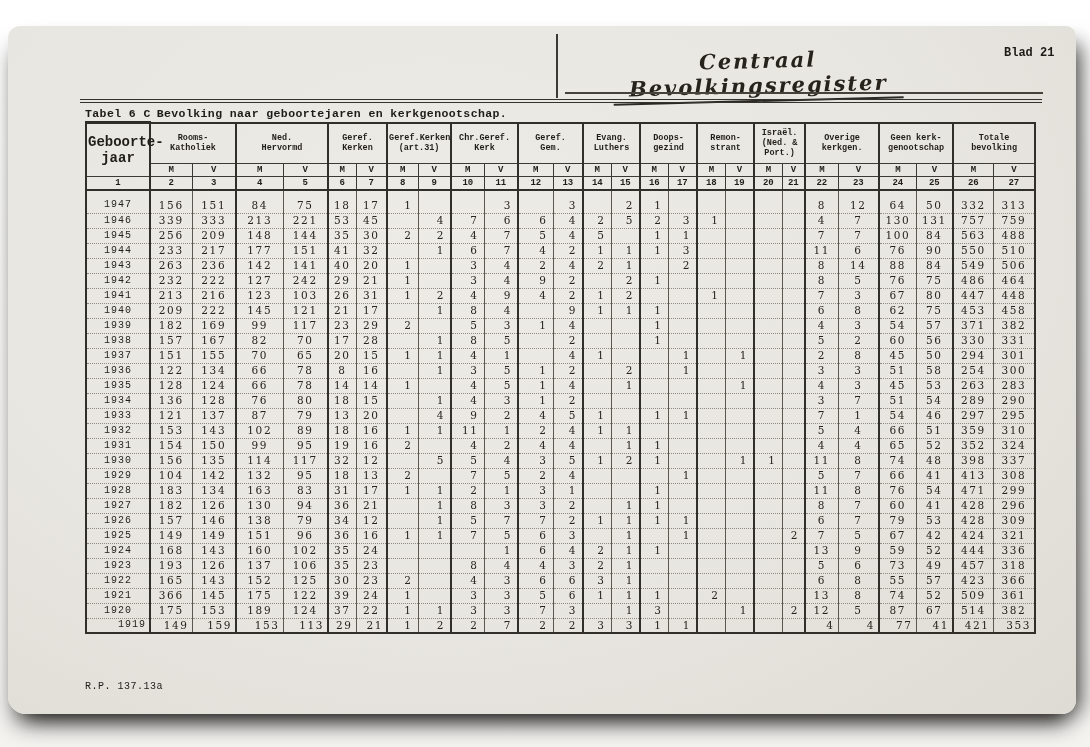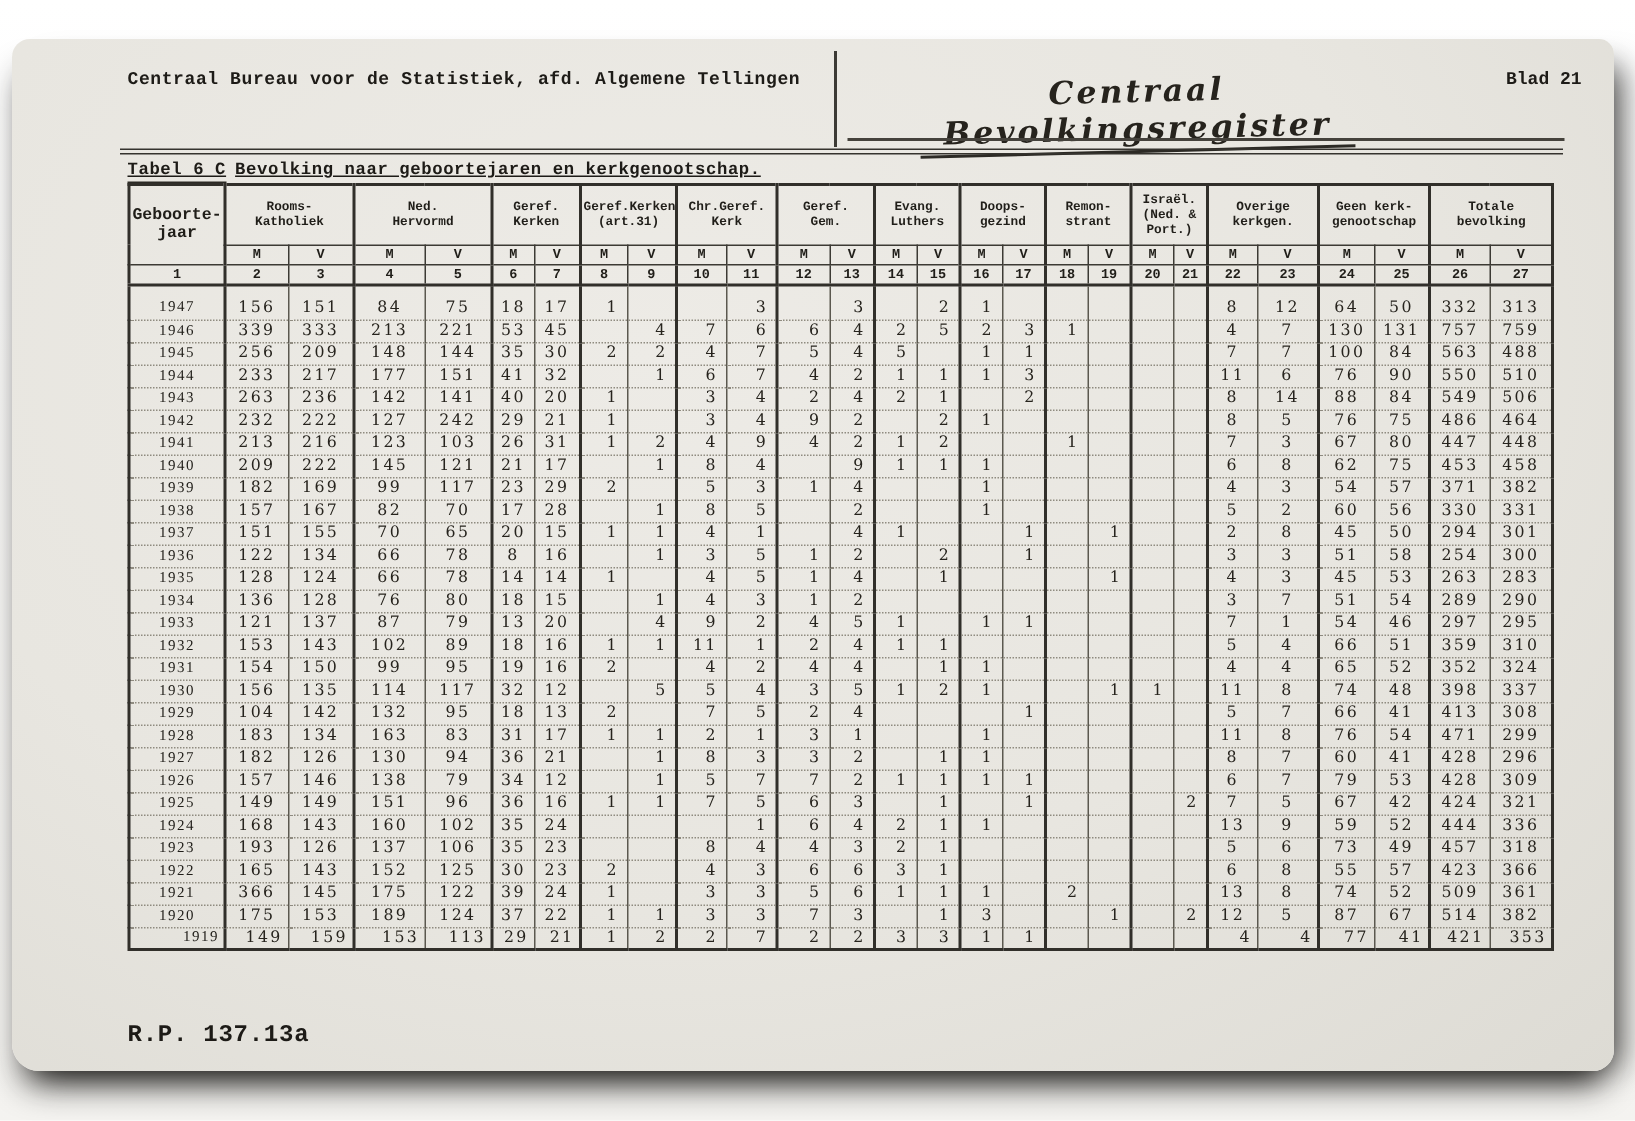--- a/index.html
+++ b/index.html
@@ -18,60 +18,59 @@
   .census-title{position:absolute;left:77px;top:42px;font-size:13.5px;font-weight:bold;letter-spacing:4px;}
   .hdr-divider{position:absolute;left:548px;top:8px;width:2px;height:64px;background:#3c3a35;}
   .register{
     position:absolute;left:605px;top:22px;width:290px;text-align:center;
     font-size:21px;font-style:italic;font-weight:bold;letter-spacing:2px;
     transform:rotate(-1.5deg);border-bottom:2px solid #2c2a25;padding-bottom:2px;
   }
   .blad{position:absolute;left:972px;top:20px;font-size:12px;font-weight:bold;padding-left:24px;}
   .hdr-line2{position:absolute;left:557px;top:66px;width:478px;height:0;border-top:2px solid #45423c;}
   .hdr-double{position:absolute;left:72px;top:73px;width:962px;height:4px;border-top:1.5px solid #35332e;border-bottom:1.5px solid #35332e;}
-  .caption{position:absolute;left:77px;top:81px;font-size:11.5px;font-weight:bold;letter-spacing:.4px;text-decoration:underline;}
+  .caption{position:absolute;left:77px;top:81px;font-size:11.5px;font-weight:bold;letter-spacing:.4px;}
   .caption .u{border-bottom:1.5px solid #2c2a25;padding-bottom:1px;margin-right:6px;}
 
   table.census{
     position:absolute;left:77px;top:96px;width:949px;
     border-collapse:collapse;table-layout:fixed;
     border:2px solid #312f2a;
   }
   table.census th{
     font-family:"Liberation Mono",monospace;color:#201e19;font-weight:bold;
     border:1px solid #3c3a34;padding:1px 1px;vertical-align:middle;text-align:center;
   }
   th.grp{font-size:8.5px;line-height:1.2;white-space:pre-line;height:40px;}
-  th.yearhead{font-size:11px;white-space:pre-line;}
+  th.yearhead{font-size:14px;white-space:pre-line;}
   tr.mvrow th{font-size:9px;height:13px;}
   tr.numrow th{font-size:9px;height:14px;border-bottom:2px solid #312f2a;}
   td{padding:0 3px;margin:0;}
   tbody td{
     height:15px;font-size:10.5px;letter-spacing:1.6px;line-height:1;
     border-right:1px solid #5b584f;border-bottom:1px dotted #8f8b80;
     font-family:"DejaVu Serif",serif;color:#26231d;white-space:nowrap;overflow:hidden;
   }
   tbody tr.spacer td{height:8px;border-bottom:none;}
   tbody td.year{
-    font-family:Liberation Serif, serif;font-size:10px;letter-spacing:1px;
+    font-family:Liberation Mono, monospace;font-size:10px;letter-spacing:1px;
     text-align:center;color:#201e19;
   }
   td.gb,th.gb{border-right:2px solid #312f2a !important;}
   td.ctr{text-align:center;}
   td.rgt{text-align:right;padding-right:5px;}
   tbody tr:last-child td{border-bottom:2px solid #312f2a;text-align:right;}
-  .footref{position:absolute;left:77px;top:655px;font-size:16px;font-weight:bold;letter-spacing:.5px;}
+  .footref{position:absolute;left:77px;top:655px;font-size:10px;font-weight:normal;letter-spacing:.5px;}
 </style>
 </head>
 <body>
 
 <div id="photo">
   <div id="paper">
 
-    <div class="bureau mono">Centraal Bureau voor de Statistiek, afd. Algemene Tellingen</div>
 
     <div class="hdr-divider"></div>
     <div class="register hand">Centraal Bevolkingsregister</div>
     <div class="blad mono">Blad 21</div>
     <div class="hdr-line2"></div>
     <div class="hdr-double"></div>
 
     <div class="caption mono">
       <span class="u">Tabel 6 C</span><span>Bevolking naar geboortejaren en kerkgenootschap.</span>
     </div>

